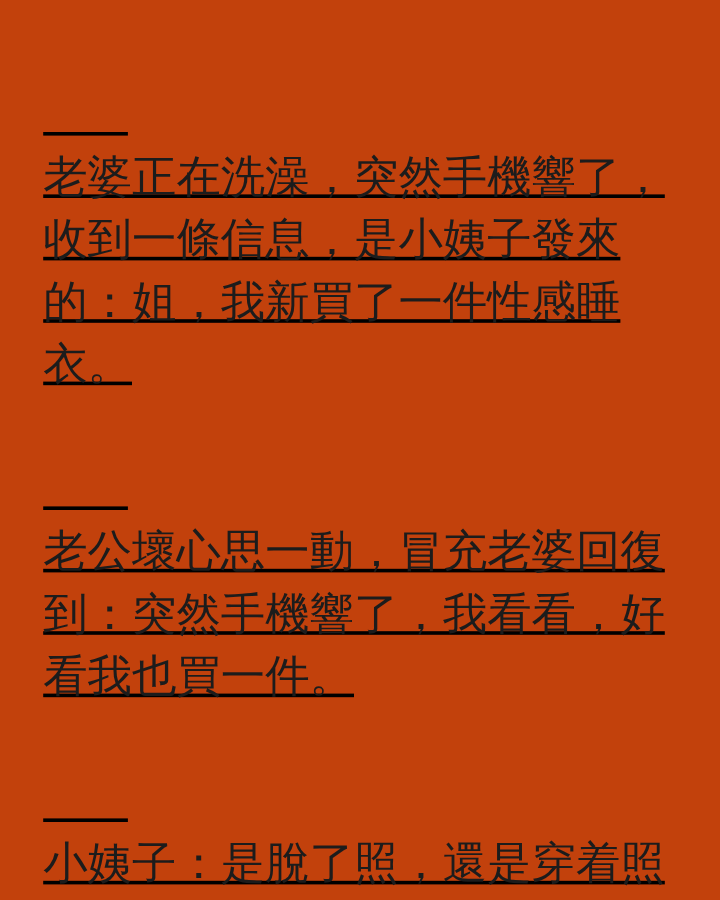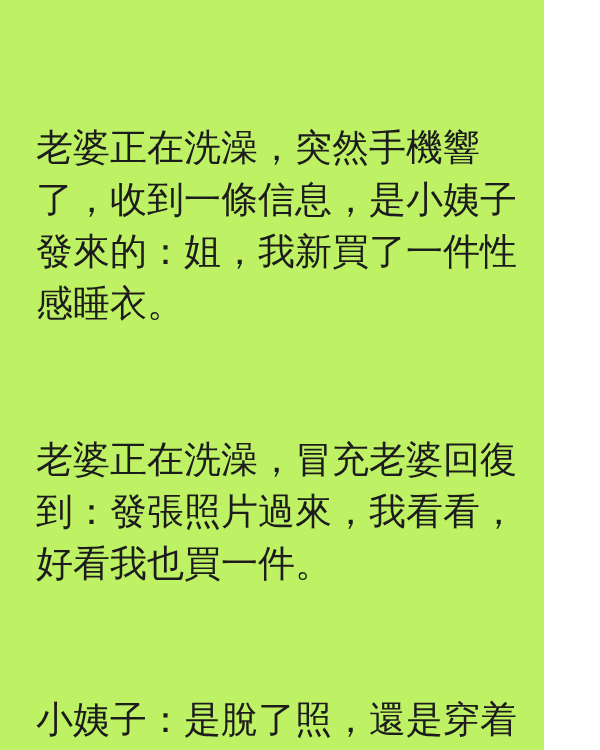--- a/index.html
+++ b/index.html
@@ -7,26 +7,27 @@
     padding: 0;
     background: #ffffff;
   }
   body {
     width: 600px;
     height: 750px;
     overflow: hidden;
     font-family: "DejaVu Sans", sans-serif;
   }
   .page {
-    width: 544px;
+    width: 600px;
     height: 750px;
     box-sizing: border-box;
     padding: 18px 14px 0 36px;
-    background: #bef264;
+    background: #c2410c;
     position: relative;
+    text-decoration: underline;
   }
   .text-body {
     font-family: "DejaVu Sans", sans-serif;
     font-size: 37px;
     line-height: 52px;
     color: #1c1c1c;
     letter-spacing: 0px;
     word-break: break-all;
     white-space: pre-wrap;
   }
@@ -42,20 +43,20 @@
     overflow: hidden;
   }
 </style>
 </head>
 <body>
 
 <div class="clip">
   <div class="page">
     <div class="text-body">
       <p class="para">老婆正在洗澡，突然手機響了，收到一條信息，是小姨子發來的：姐，我新買了一件性感睡衣。</p>
-      <p class="para">老婆正在洗澡，冒充老婆回復到：發張照片過來，我看看，好看我也買一件。</p>
+      <p class="para">老公壞心思一動，冒充老婆回復到：突然手機響了，我看看，好看我也買一件。</p>
       <p class="para">小姨子：是脫了照，還是穿着照啊?</p>
       
       
       
     </div>
   </div>
 </div>
 
 </body></html>

